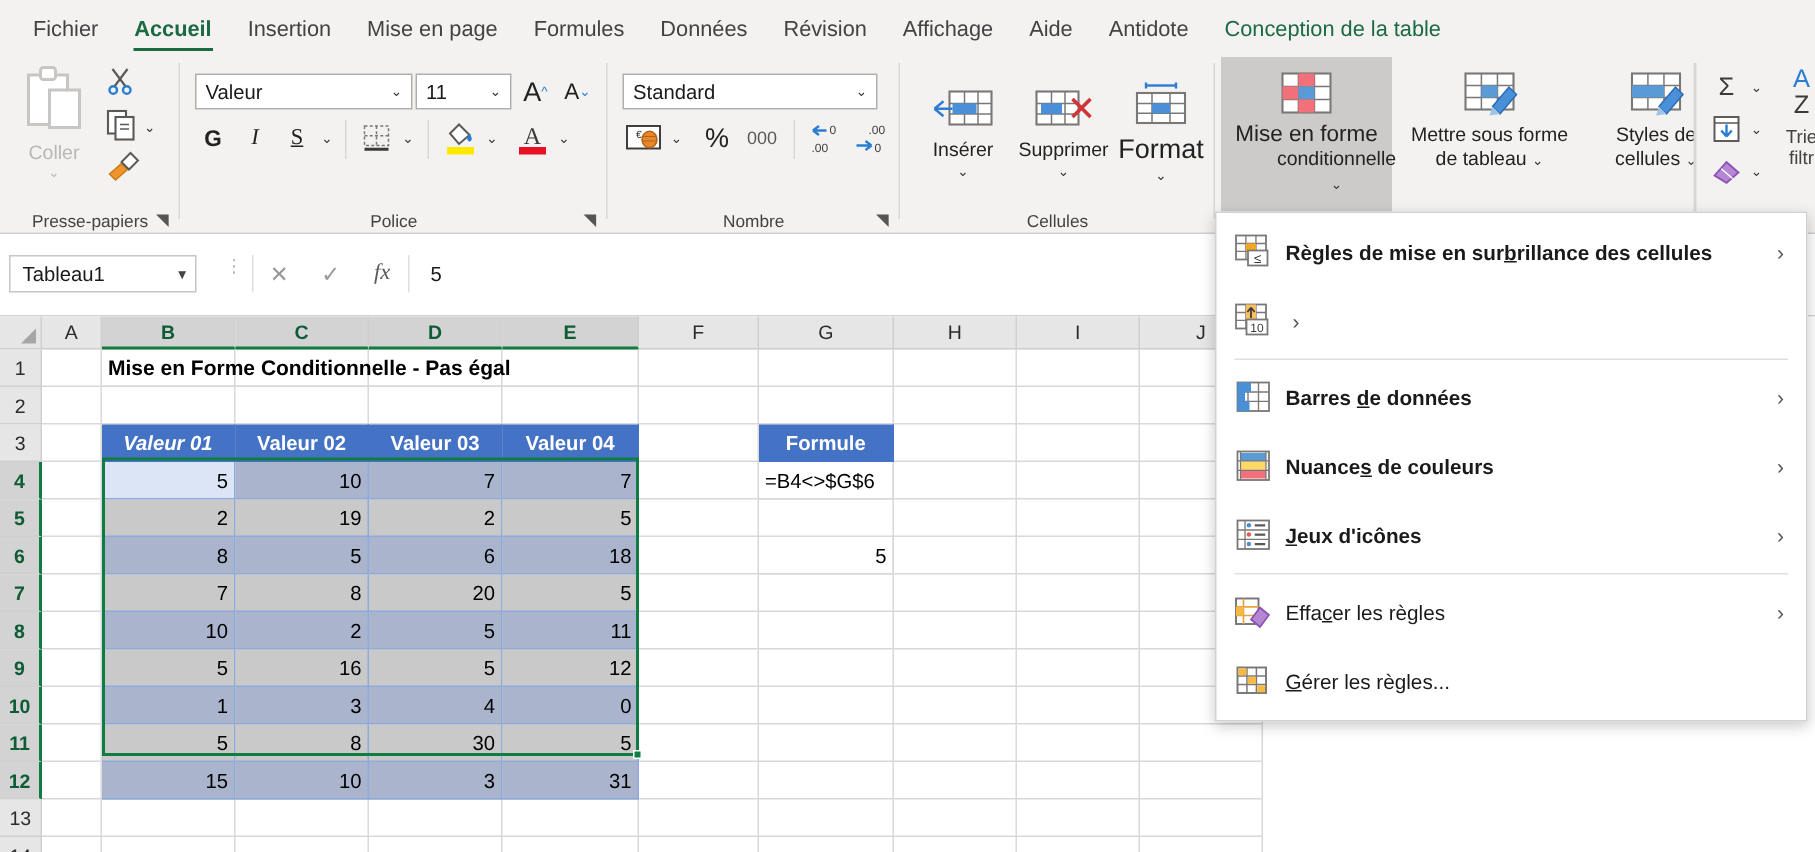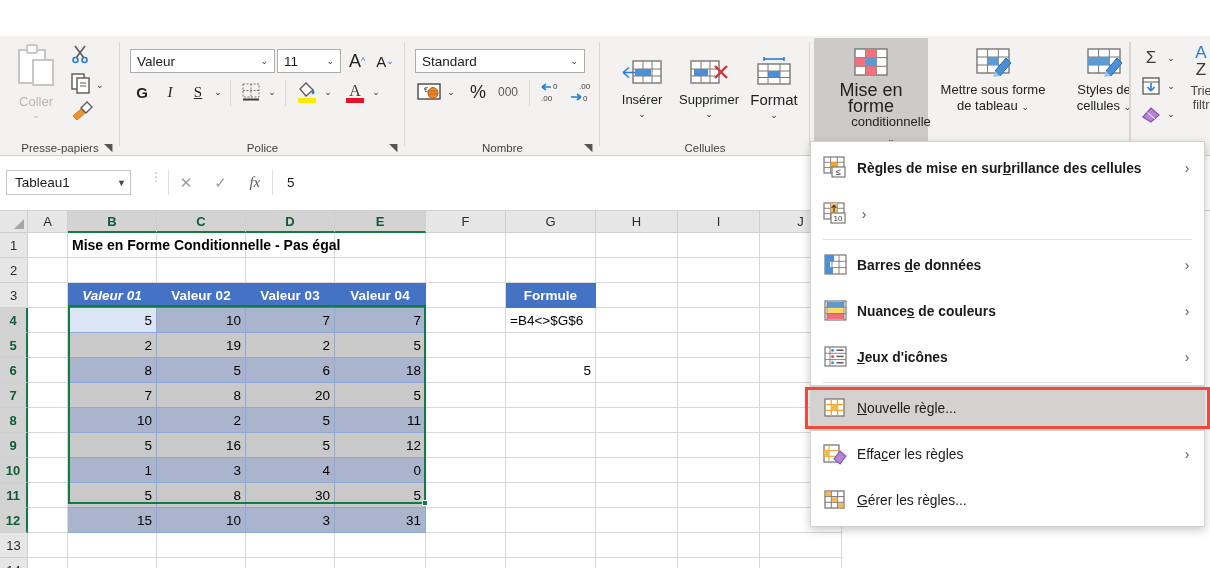--- a/index.html
+++ b/index.html
@@ -177,20 +177,33 @@
     border: 3px solid #f2483a; pointer-events: none;
   }
   u { text-decoration: underline; }
   .mini-svg { display: block; }
 </style>
 </head>
 <body>
 
 <div id="app">
 
+  <div class="ribbon-tabs" id="tabbar">
+      <div class="rtab">Fichier</div>
+      <div class="rtab active">Accueil</div>
+      <div class="rtab">Insertion</div>
+      <div class="rtab">Mise en page</div>
+      <div class="rtab">Formules</div>
+      <div class="rtab">Données</div>
+      <div class="rtab">Révision</div>
+      <div class="rtab">Affichage</div>
+      <div class="rtab">Aide</div>
+      <div class="rtab">Antidote</div>
+      <div class="rtab contextual">Conception de la table</div>
+    </div>
 
   <div class="ribbon">
 
     <div class="grp" style="left:0;width:120px;">
       <div class="cb-paste">
         <svg width="44" height="48" viewBox="0 0 44 48" class="mini-svg">
           <rect x="5" y="8" width="26" height="33" fill="#fff" stroke="#c8c6c4" stroke-width="2"></rect>
           <rect x="13" y="3" width="10" height="8" rx="2" fill="#fff" stroke="#c8c6c4" stroke-width="2"></rect>
           <rect x="19" y="18" width="20" height="25" fill="#fff" stroke="#c8c6c4" stroke-width="2"></rect>
         </svg>
@@ -367,41 +380,41 @@
           <line x1="10" y1="3" x2="30" y2="3" stroke="#2b7cd3" stroke-width="1.6"></line>
           <line x1="10" y1="1" x2="10" y2="5" stroke="#2b7cd3" stroke-width="1.6"></line>
           <line x1="30" y1="1" x2="30" y2="5" stroke="#2b7cd3" stroke-width="1.6"></line>
           <rect x="4" y="8" width="32" height="20" fill="#fff" stroke="#7a7877" stroke-width="1.4"></rect>
           <line x1="4" y1="15" x2="36" y2="15" stroke="#7a7877" stroke-width="1"></line>
           <line x1="4" y1="21.5" x2="36" y2="21.5" stroke="#7a7877" stroke-width="1"></line>
           <line x1="14" y1="8" x2="14" y2="28" stroke="#7a7877" stroke-width="1"></line>
           <line x1="26" y1="8" x2="26" y2="28" stroke="#7a7877" stroke-width="1"></line>
           <rect x="14" y="15" width="12" height="6.5" fill="#4a90d9"></rect>
         </svg>
-        <span style="font-size:15px;margin-top:3px;">Format</span>
+        <span style="font-size:18px;margin-top:3px;">Format</span>
         <span class="car-sm" style="margin-top:2px;">⌄</span>
       </div>
       <div class="grp-label">Cellules</div>
       <div class="grp-sep" style="right:0;"></div>
     </div>
 
     <div class="grp" style="left:810px;width:320px;">
       <div class="ibtn" style="left:4px;top:2px;width:114px;height:116px;flex-direction:column;background:#cdcbc9;justify-content:flex-start;padding-top:8px;">
         <svg width="40" height="32" viewBox="0 0 40 32">
           <rect x="4" y="3" width="32" height="26" fill="#fff" stroke="#7a7877" stroke-width="1.4"></rect>
           <line x1="4" y1="11.6" x2="36" y2="11.6" stroke="#7a7877" stroke-width="1"></line>
           <line x1="4" y1="20.3" x2="36" y2="20.3" stroke="#7a7877" stroke-width="1"></line>
           <line x1="14.6" y1="3" x2="14.6" y2="29" stroke="#7a7877" stroke-width="1"></line>
           <line x1="25.3" y1="3" x2="25.3" y2="29" stroke="#7a7877" stroke-width="1"></line>
           <rect x="14.6" y="3" width="10.7" height="8.6" fill="#f1707a"></rect>
           <rect x="4" y="11.6" width="10.6" height="8.7" fill="#f1707a"></rect>
           <rect x="14.6" y="11.6" width="10.7" height="8.7" fill="#5b9bd5"></rect>
           <rect x="14.6" y="20.3" width="10.7" height="8.7" fill="#f1707a"></rect>
         </svg>
-        <span style="font-size:18px;line-height:16px;margin-top:4px;text-align:center;">Mise en forme</span>
+        <span style="font-size:15px;line-height:16px;margin-top:4px;text-align:center;">Mise en forme</span>
         <span style="font-size:13px;line-height:16px;text-align:center;margin-left:40px;">
           <span>conditionnelle</span>
           <span class="car-sm">⌄</span>
         </span>
       </div>
       <div class="ibtn" style="left:120px;top:2px;width:126px;height:116px;flex-direction:column;justify-content:flex-start;padding-top:8px;">
         <svg width="40" height="32" viewBox="0 0 40 32">
           <rect x="4" y="3" width="32" height="24" fill="#fff" stroke="#7a7877" stroke-width="1.4"></rect>
           <line x1="4" y1="11" x2="36" y2="11" stroke="#7a7877" stroke-width="1"></line>
           <line x1="4" y1="19" x2="36" y2="19" stroke="#7a7877" stroke-width="1"></line>
@@ -873,35 +886,20 @@
      <circle cx="9.6" cy="17.7" r="1.5" fill="#4a90d9"></circle>
      <rect x="13.5" y="4.5" width="7" height="1.5" fill="#5b5957"></rect>
      <rect x="13.5" y="10.7" width="7" height="1.5" fill="#5b5957"></rect>
      <rect x="13.5" y="17" width="7" height="1.5" fill="#5b5957"></rect>
    </svg>
         </span>
         <span class="mlabel"><u>J</u>eux d'icônes</span>
         <span class="marrow">›</span>
       </div>
       <div class="msep"></div>
-      <div class="mi hl">
-        <span class="micon">
-          <svg width="24" height="22" viewBox="0 0 24 22">
-     <rect x="2" y="2" width="19" height="17" fill="#fff" stroke="#7a7877" stroke-width="1.3"></rect>
-     <line x1="2" y1="7.6" x2="21" y2="7.6" stroke="#e8a33d" stroke-width="1.2"></line>
-     <line x1="2" y1="13.3" x2="21" y2="13.3" stroke="#e8a33d" stroke-width="1.2"></line>
-     <line x1="8.3" y1="2" x2="8.3" y2="19" stroke="#e8a33d" stroke-width="1.2"></line>
-     <line x1="14.6" y1="2" x2="14.6" y2="19" stroke="#e8a33d" stroke-width="1.2"></line>
-     <rect x="8.3" y="7.6" width="6.3" height="5.7" fill="#f5b944"></rect>
-   </svg>
-        </span>
-        <span class="mlabel"><u>N</u>ouvelle règle...</span>
-        <span class="marrow"></span>
-        <div class="redbox" style="border-color: rgb(242, 72, 58);"></div>
-      </div>
       <div class="mi">
         <span class="micon">
           <svg width="24" height="22" viewBox="0 0 24 22">
      <rect x="1" y="2" width="15" height="17" fill="#fff" stroke="#7a7877" stroke-width="1.3"></rect>
      <line x1="1" y1="7.6" x2="16" y2="7.6" stroke="#e8a33d" stroke-width="1.1"></line>
      <line x1="1" y1="13.3" x2="16" y2="13.3" stroke="#e8a33d" stroke-width="1.1"></line>
      <line x1="6" y1="2" x2="6" y2="19" stroke="#e8a33d" stroke-width="1.1"></line>
      <rect x="1" y="7.6" width="5" height="5.7" fill="#f5b944"></rect>
      <path d="M11 16 L17 8 L23 13 L17 21 Z" fill="#b586d1" stroke="#8a4fb5" stroke-width="1.1"></path>
    </svg>

